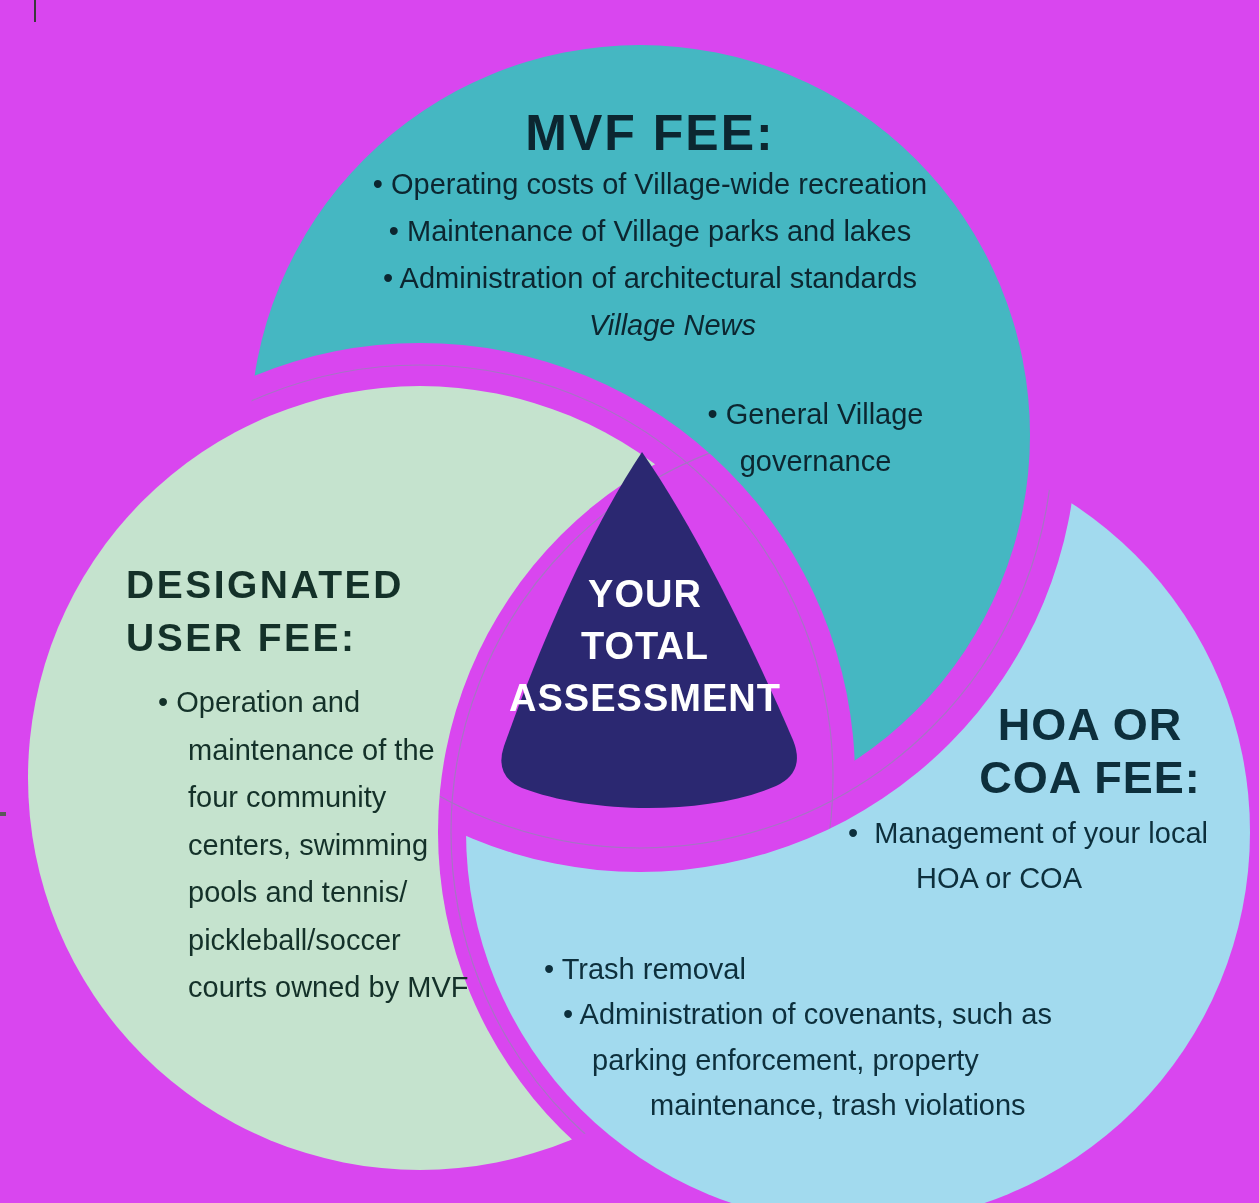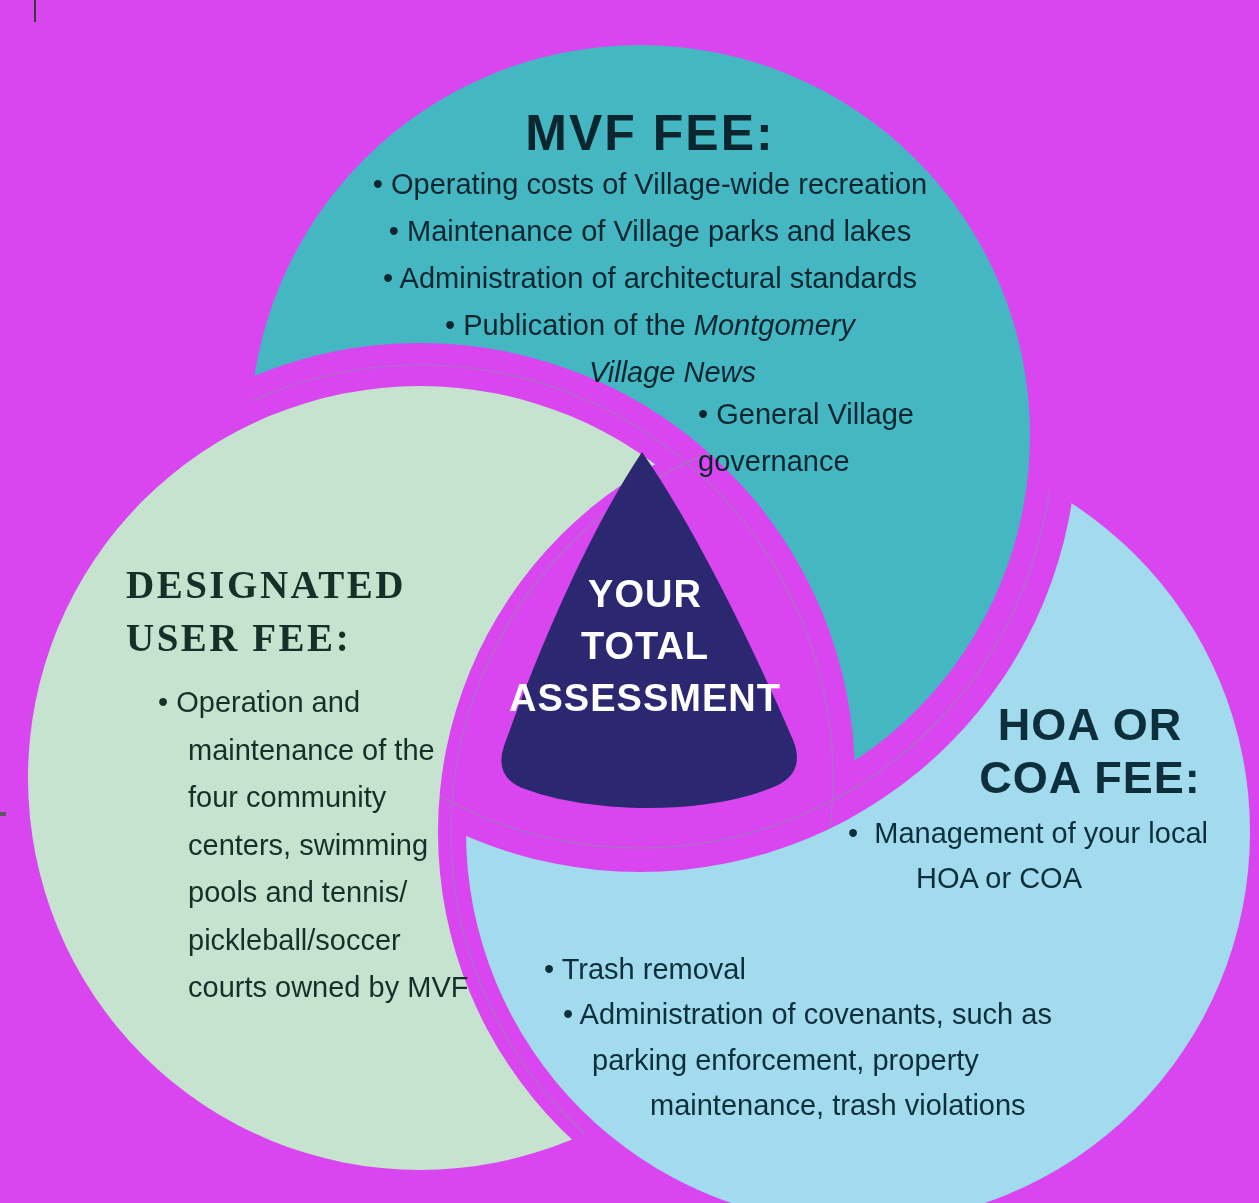--- a/index.html
+++ b/index.html
@@ -6,25 +6,25 @@
   #stage{position:relative;width:1259px;height:1203px;overflow:hidden;background:#d946ef;
          font-family:"Liberation Sans","DejaVu Sans",sans-serif;}
   #venn-svg{position:absolute;left:0;top:0;}
   .txt{position:absolute;}
   
   .mvf-title{left:420px;top:104px;width:460px;text-align:center;
     font-size:50px;font-weight:800;letter-spacing:2px;color:#0c2630;}
   .mvf-bullets{left:330px;top:161px;width:640px;text-align:center;
     font-size:29px;line-height:47px;color:#0c2630;}
   .mvf-pub-l2{padding-left:45px;}
-  .mvf-governance{left:698px;top:391px;width:235px;
+  .mvf-governance{left:698px;top:391px;width:235px;text-align:center;
     font-size:29px;line-height:47px;color:#0c2630;}
   
   .du-title{left:126px;top:558px;width:420px;
-    font-size:39px;font-weight:800;letter-spacing:2.5px;line-height:53px;color:#143129;font-family:Liberation Serif, serif;}
+    font-size:39px;font-weight:800;letter-spacing:2.5px;line-height:53px;color:#143129;}
   .du-bullets{left:158px;top:679px;width:330px;
     font-size:29px;line-height:47.5px;color:#143129;}
   .du-bullets .cont{padding-left:30px;}
   
   .hoa-title{left:955px;top:698px;width:270px;text-align:center;
     font-size:45px;font-weight:800;letter-spacing:1px;line-height:53px;color:#0d2f3c;}
   .hoa-line{position:absolute;font-size:29px;color:#0d2f3c;white-space:pre;}
   .hoa-l1{left:848px;top:817px;}
   .hoa-l2{left:916px;top:862px;}
   .hoa-l3{left:544px;top:907px;}
@@ -94,21 +94,20 @@
   </svg>
 
   <div class="tick-top"></div>
   <div class="tick-left"></div>
 
   <div class="txt mvf-title">MVF FEE:</div>
   <div class="txt mvf-bullets">
     <div>• Operating costs of Village-wide recreation</div>
     <div>• Maintenance of Village parks and lakes</div>
     <div>• Administration of architectural standards</div>
-    <div><span>• Publication of the </span><span class="it">Montgomery</span></div>
     <div class="it mvf-pub-l2">Village News</div>
   </div>
   <div class="txt mvf-governance">
     <div>• General Village</div>
     <div>governance</div>
   </div>
 
   <div class="txt du-title">
     <div>DESIGNATED</div>
     <div>USER FEE:</div>

